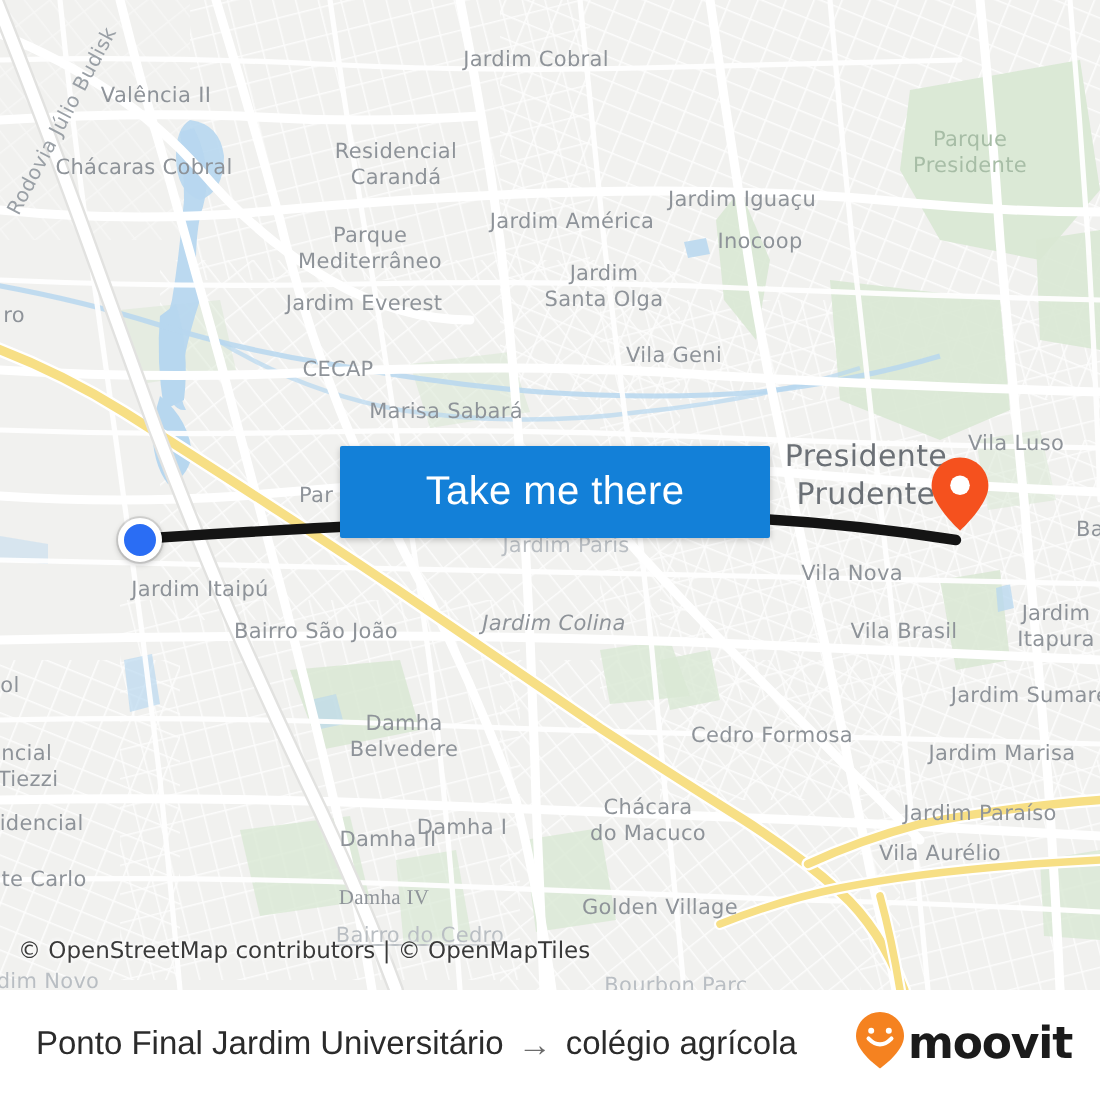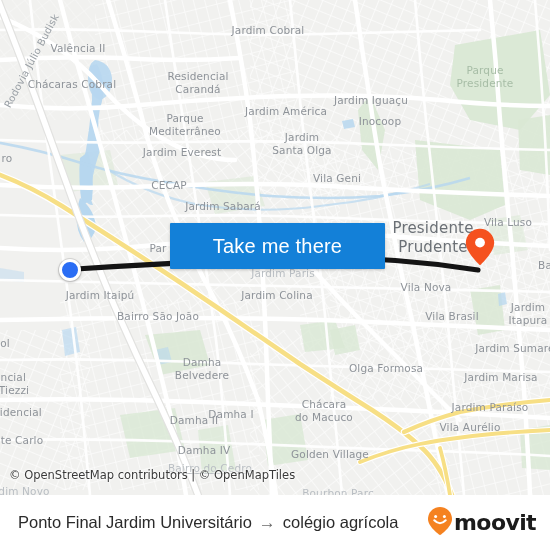--- a/index.html
+++ b/index.html
@@ -224,52 +224,52 @@
         <div class="maplabel " style="left: 380px; top: 115px;">Inocoop</div>
         <div class="maplabel park" style="left: 485px; top: 64px;">Parque</div>
         <div class="maplabel park" style="left: 485px; top: 77px;">Presidente</div>
         <div class="maplabel " style="left: 185px; top: 112px;">Parque</div>
         <div class="maplabel " style="left: 185px; top: 125px;">Mediterrâneo</div>
         <div class="maplabel " style="left: 302px; top: 131px;">Jardim</div>
         <div class="maplabel " style="left: 302px; top: 144px;">Santa Olga</div>
         <div class="maplabel " style="left: 182px; top: 146px;">Jardim Everest</div>
         <div class="maplabel " style="left: 337px; top: 172px;">Vila Geni</div>
         <div class="maplabel " style="left: 169px; top: 179px;">CECAP</div>
-        <div class="maplabel " style="left: 223px; top: 200px;">Jardim Sabará</div>
+        <div class="maplabel " style="left: 223px; top: 200px;">Marisa Sabará</div>
         <div class="maplabel " style="left: 7px; top: 152px;">ro</div>
         <div class="maplabel city" style="left: 433px; top: 219px;">Presidente</div>
         <div class="maplabel city" style="left: 433px; top: 238px;">Prudente</div>
         <div class="maplabel " style="left: 508px; top: 216px;">Vila Luso</div>
         <div class="maplabel " style="left: 545px; top: 259px;">Ba</div>
         <div class="maplabel " style="left: 158px; top: 242px;">Par</div>
         <div class="maplabel faint" style="left: 283px; top: 267px;">Jardim Paris</div>
         <div class="maplabel " style="left: 100px; top: 289px;">Jardim Itaipú</div>
-        <div class="maplabel " style="left: 277px; top: 289px;">Jardim Colina</div>
+        <div class="maplabel " style="left: 277px; top: 306px; font-style: italic;">Jardim Colina</div>
         <div class="maplabel " style="left: 426px; top: 281px;">Vila Nova</div>
         <div class="maplabel " style="left: 452px; top: 310px;">Vila Brasil</div>
         <div class="maplabel " style="left: 528px; top: 301px;">Jardim</div>
         <div class="maplabel " style="left: 528px; top: 314px;">Itapura</div>
         <div class="maplabel " style="left: 158px; top: 310px;">Bairro São João</div>
         <div class="maplabel " style="left: 5px; top: 337px;">ol</div>
         <div class="maplabel " style="left: 515px; top: 342px;">Jardim Sumaré</div>
         <div class="maplabel " style="left: 202px; top: 356px;">Damha</div>
         <div class="maplabel " style="left: 202px; top: 369px;">Belvedere</div>
-        <div class="maplabel " style="left: 386px; top: 362px;">Olga Formosa</div>
+        <div class="maplabel " style="left: 386px; top: 362px;">Cedro Formosa</div>
         <div class="maplabel " style="left: 501px; top: 371px;">Jardim Marisa</div>
         <div class="maplabel " style="left: 10px; top: 371px;">encial</div>
         <div class="maplabel " style="left: 14px; top: 384px;">Tiezzi</div>
         <div class="maplabel " style="left: 231px; top: 408px;">Damha I</div>
         <div class="maplabel " style="left: 324px; top: 398px;">Chácara</div>
         <div class="maplabel " style="left: 324px; top: 411px;">do Macuco</div>
         <div class="maplabel " style="left: 490px; top: 401px;">Jardim Paraíso</div>
         <div class="maplabel " style="left: 194px; top: 414px;">Damha II</div>
         <div class="maplabel " style="left: 470px; top: 421px;">Vila Aurélio</div>
         <div class="maplabel " style="left: 18px; top: 406px;">sidencial</div>
         <div class="maplabel " style="left: 22px; top: 434px;">te Carlo</div>
-        <div class="maplabel " style="left: 204px; top: 444px;">Damha IV</div>
+        <div class="maplabel " style="left: 192px; top: 444px; font-family: Liberation Serif, serif;">Damha IV</div>
         <div class="maplabel " style="left: 330px; top: 448px;">Golden Village</div>
         <div class="maplabel faint" style="left: 210px; top: 462px; text-decoration: underline;">Bairro do Cedro</div>
         <div class="maplabel faint" style="left: 24px; top: 485px;">dim Novo</div>
         <div class="maplabel faint" style="left: 338px; top: 487px;">Bourbon Parc</div>
       </div>
 
     <div id="origin-marker"></div>
 
     <div id="dest-marker">
       <svg width="30" height="38" viewBox="0 0 30 38">

